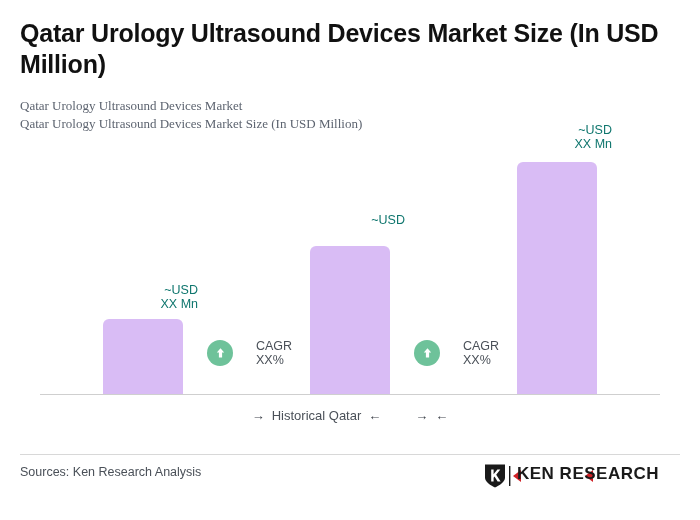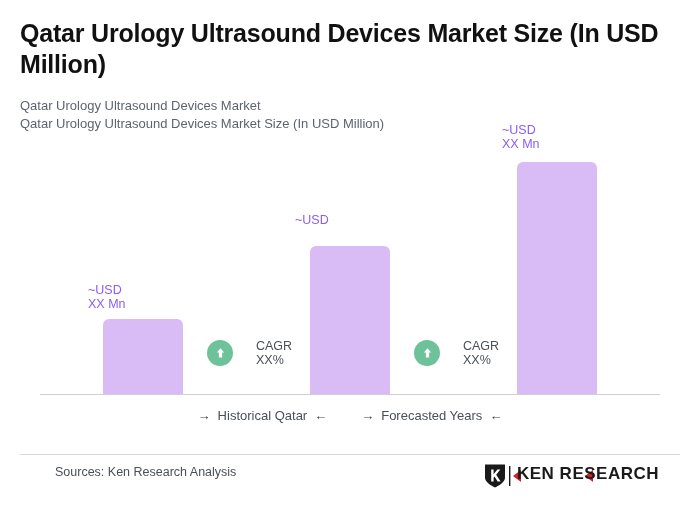--- a/index.html
+++ b/index.html
@@ -26,20 +26,21 @@
     font-weight: bold;
     line-height: 31px;
     letter-spacing: -0.2px;
     color: #111111;
   }
   .subtitle-block {
     position: absolute;
     left: 20px;
     top: 97px;
     width: 640px;
+    font-family: Liberation Serif, serif;
   }
   .subtitle-line {
     font-size: 13px;
     line-height: 18px;
     color: #5d6470;
   }
 
   
   .plot-area {
     position: absolute;
@@ -63,24 +64,24 @@
     background: #d9bcf5;
     border-radius: 6px 6px 0 0;
   }
   .bar-1 { left: 103px; height: 75px; }
   .bar-2 { left: 310px; height: 148px; }
   .bar-3 { left: 517px; height: 232px; }
 
   .bar-label {
     position: absolute;
     width: 110px;
-    text-align: left;
+    text-align: right;
     font-size: 12.5px;
     line-height: 14px;
-    color: #8b5cf6;
+    color: #0f766e;
   }
   .bar-label span { display: block; }
   .label-1 { left: 88px;  top: 173px; }
   .label-2 { left: 295px; top: 103px; }
   .label-3 { left: 502px; top: 13px;  }
 
   
   .cagr {
     position: absolute;
     display: flex;
@@ -136,21 +137,20 @@
     width: 660px;
     height: 1px;
     background: #d8d8d8;
   }
   .sources {
     position: absolute;
     left: 20px;
     top: 465px;
     font-size: 12.5px;
     color: #4a5058;
-    margin-left: 35px;
   }
   .brand-logo {
     position: absolute;
     left: 483px;
     top: 463px;
     display: flex;
     align-items: center;
     gap: 0;
   }
   .brand-text {
@@ -217,21 +217,20 @@
 </div>
 
 <div class="period-legend">
   <div class="period-item">
     <span class="period-arrow">→</span>
     <span>Historical Qatar</span>
     <span class="period-arrow">←</span>
   </div>
   <div class="period-item">
     <span class="period-arrow">→</span>
-    <span>Forecasted Years</span>
     <span class="period-arrow">←</span>
   </div>
 </div>
 
 <div class="footer-divider"></div>
 
 <div class="sources">Sources: Ken Research Analysis</div>
 
 <div class="brand-logo">
   <svg width="24" height="26" viewBox="0 0 24 26" aria-hidden="true">

